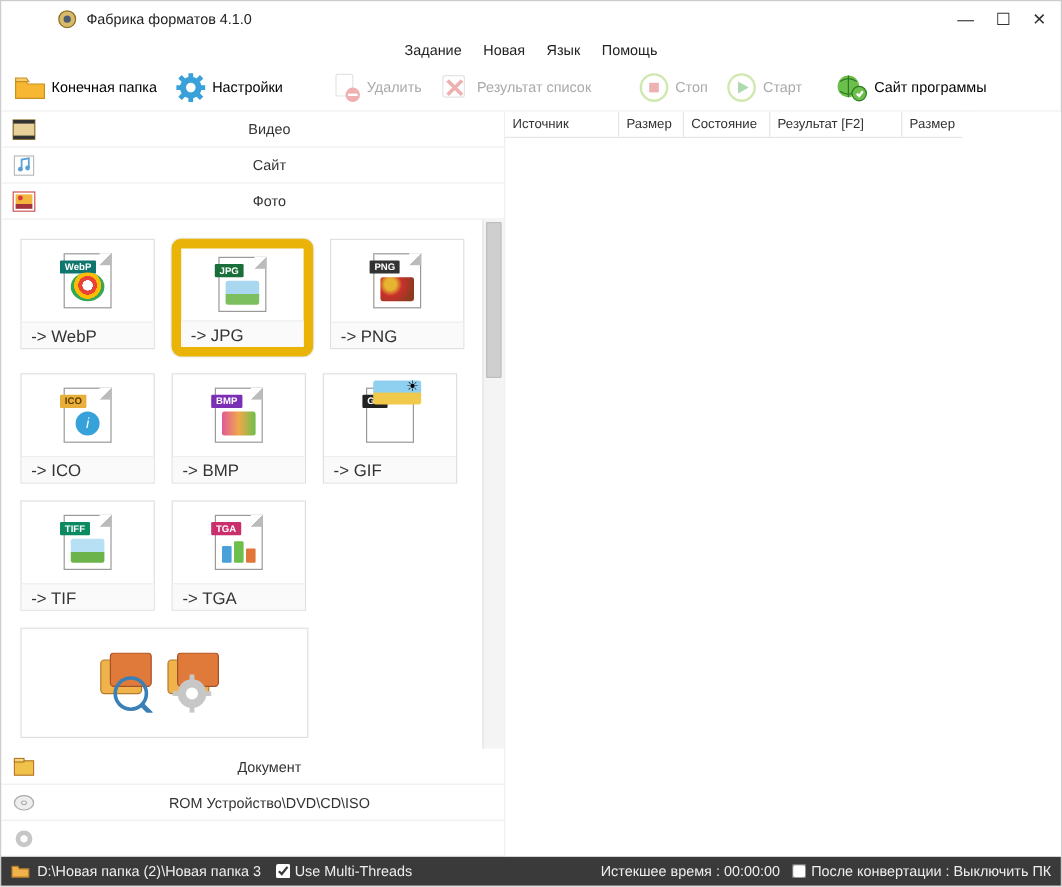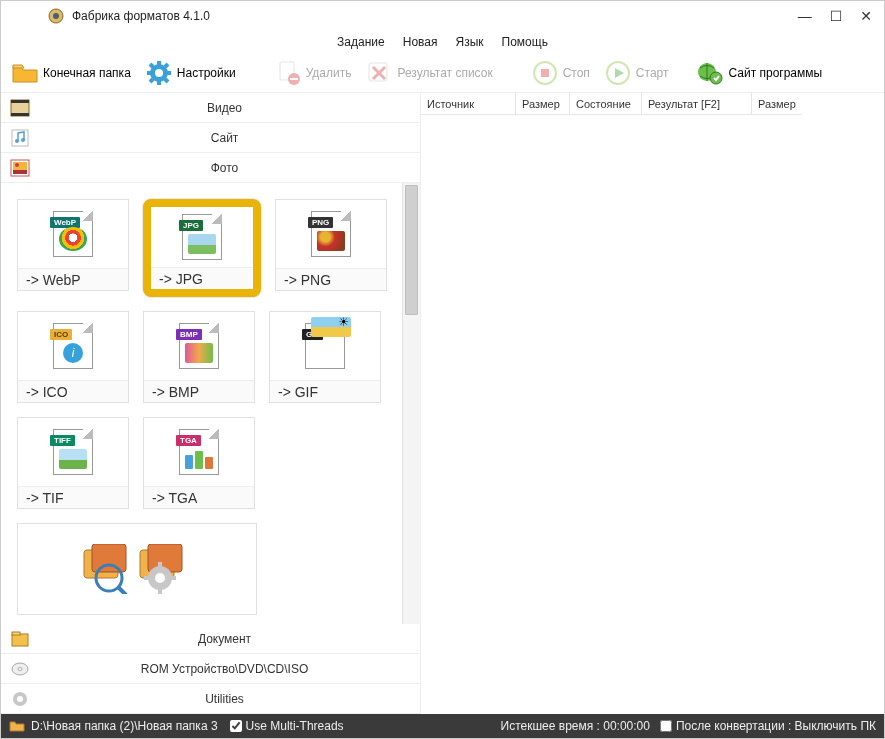--- a/index.html
+++ b/index.html
@@ -339,21 +339,20 @@
           </span>
         <span class="cat-label">ROM Устройство\DVD\CD\ISO</span>
       </div>
       <div class="cat-row">
         <span class="cat-ico">
             <svg width="18" height="18" viewBox="0 0 18 18">
               <circle cx="9" cy="9" r="7" fill="#c7c7c7"></circle>
               <circle cx="9" cy="9" r="3" fill="#fff"></circle>
             </svg>
           </span>
-        <span class="cat-label">Utilities</span>
       </div>
     </div>
 
     <div class="right">
       <div class="grid-head">
         <div class="col c1">Источник</div>
         <div class="col c2">Размер</div>
         <div class="col c3">Состояние</div>
         <div class="col c4">Результат [F2]</div>
         <div class="col c5">Размер</div>

